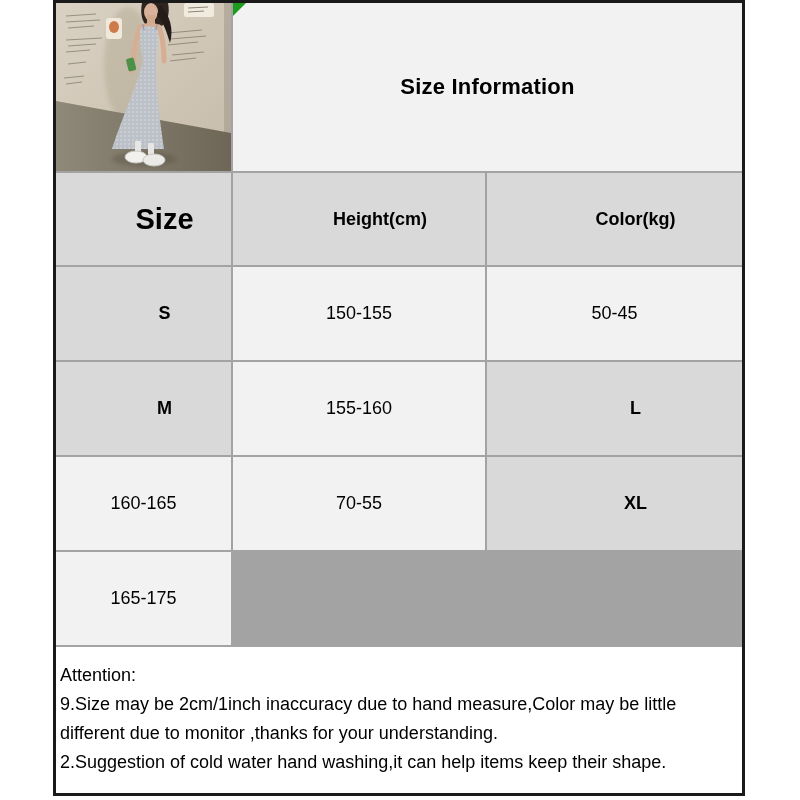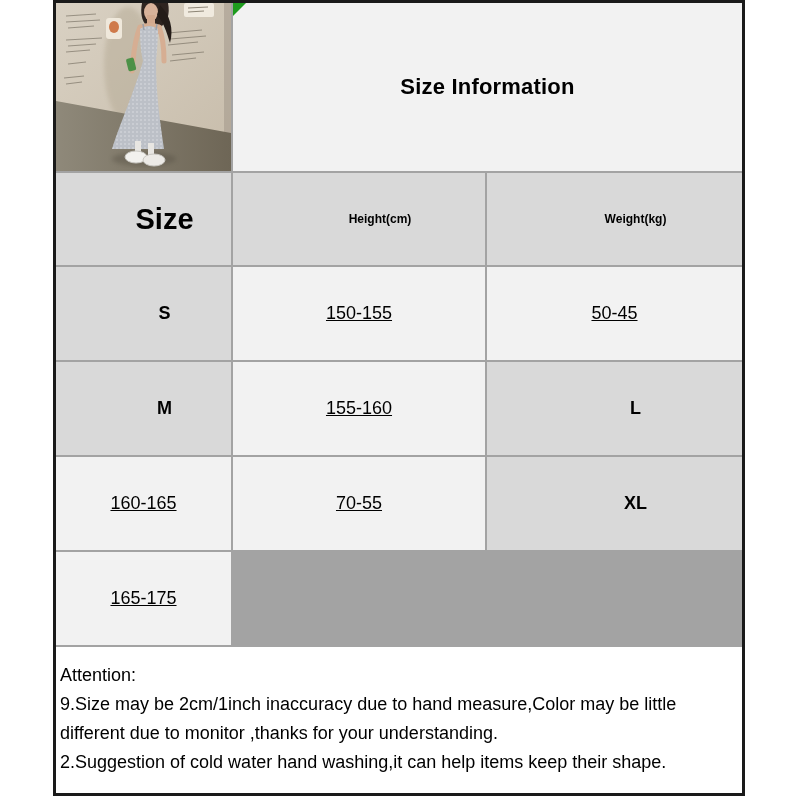--- a/index.html
+++ b/index.html
@@ -22,24 +22,24 @@
   }
   .gray{background:#d9d9d9;padding-left:42px;}
   .photo-cell{padding:0;background:#cfc5b4;}
   .photo-cell svg{display:block;width:100%;height:100%;}
   .title-cell{grid-column:2 / 4;position:relative;}
   .title-text{font-size:22px;font-weight:700;letter-spacing:0.2px;}
   .flag{
     position:absolute;left:0;top:0;width:0;height:0;
     border-top:13px solid #1d9b1d;border-right:13px solid transparent;
   }
-  .colhead{font-size:12px;font-weight:700;}
+  .colhead{font-size:18px;font-weight:700;}
   .size-head{font-size:29px;font-weight:700;}
   .rowlabel{font-size:18px;font-weight:700;}
-  .num{font-size:18px;font-weight:400;text-decoration:underline;}
+  .num{font-size:18px;font-weight:400;}
   .attn{
     grid-column:1 / 4;background:#ffffff;display:block;
     padding:14px 4px;font-size:18px;line-height:29px;
     white-space:nowrap;text-align:left;
   }
   .attn div{white-space:nowrap;}
 </style>
 </head>
 <body>
 
@@ -122,21 +122,21 @@
       </svg>
     </div>
 
     <div class="cell title-cell">
       <div class="flag"></div>
       <div class="title-text">Size Information</div>
     </div>
 
     <div class="cell gray size-head">Size</div>
     <div class="cell gray colhead">Height(cm)</div>
-    <div class="cell gray colhead">Weight(kg)</div>
+    <div class="cell gray colhead">Color(kg)</div>
 
     <div class="cell gray rowlabel">S</div>
     <div class="cell num">150-155</div>
     <div class="cell num">50-45</div>
 
     <div class="cell gray rowlabel">M</div>
     <div class="cell num">155-160</div>
 
     <div class="cell gray rowlabel">L</div>
     <div class="cell num">160-165</div>

